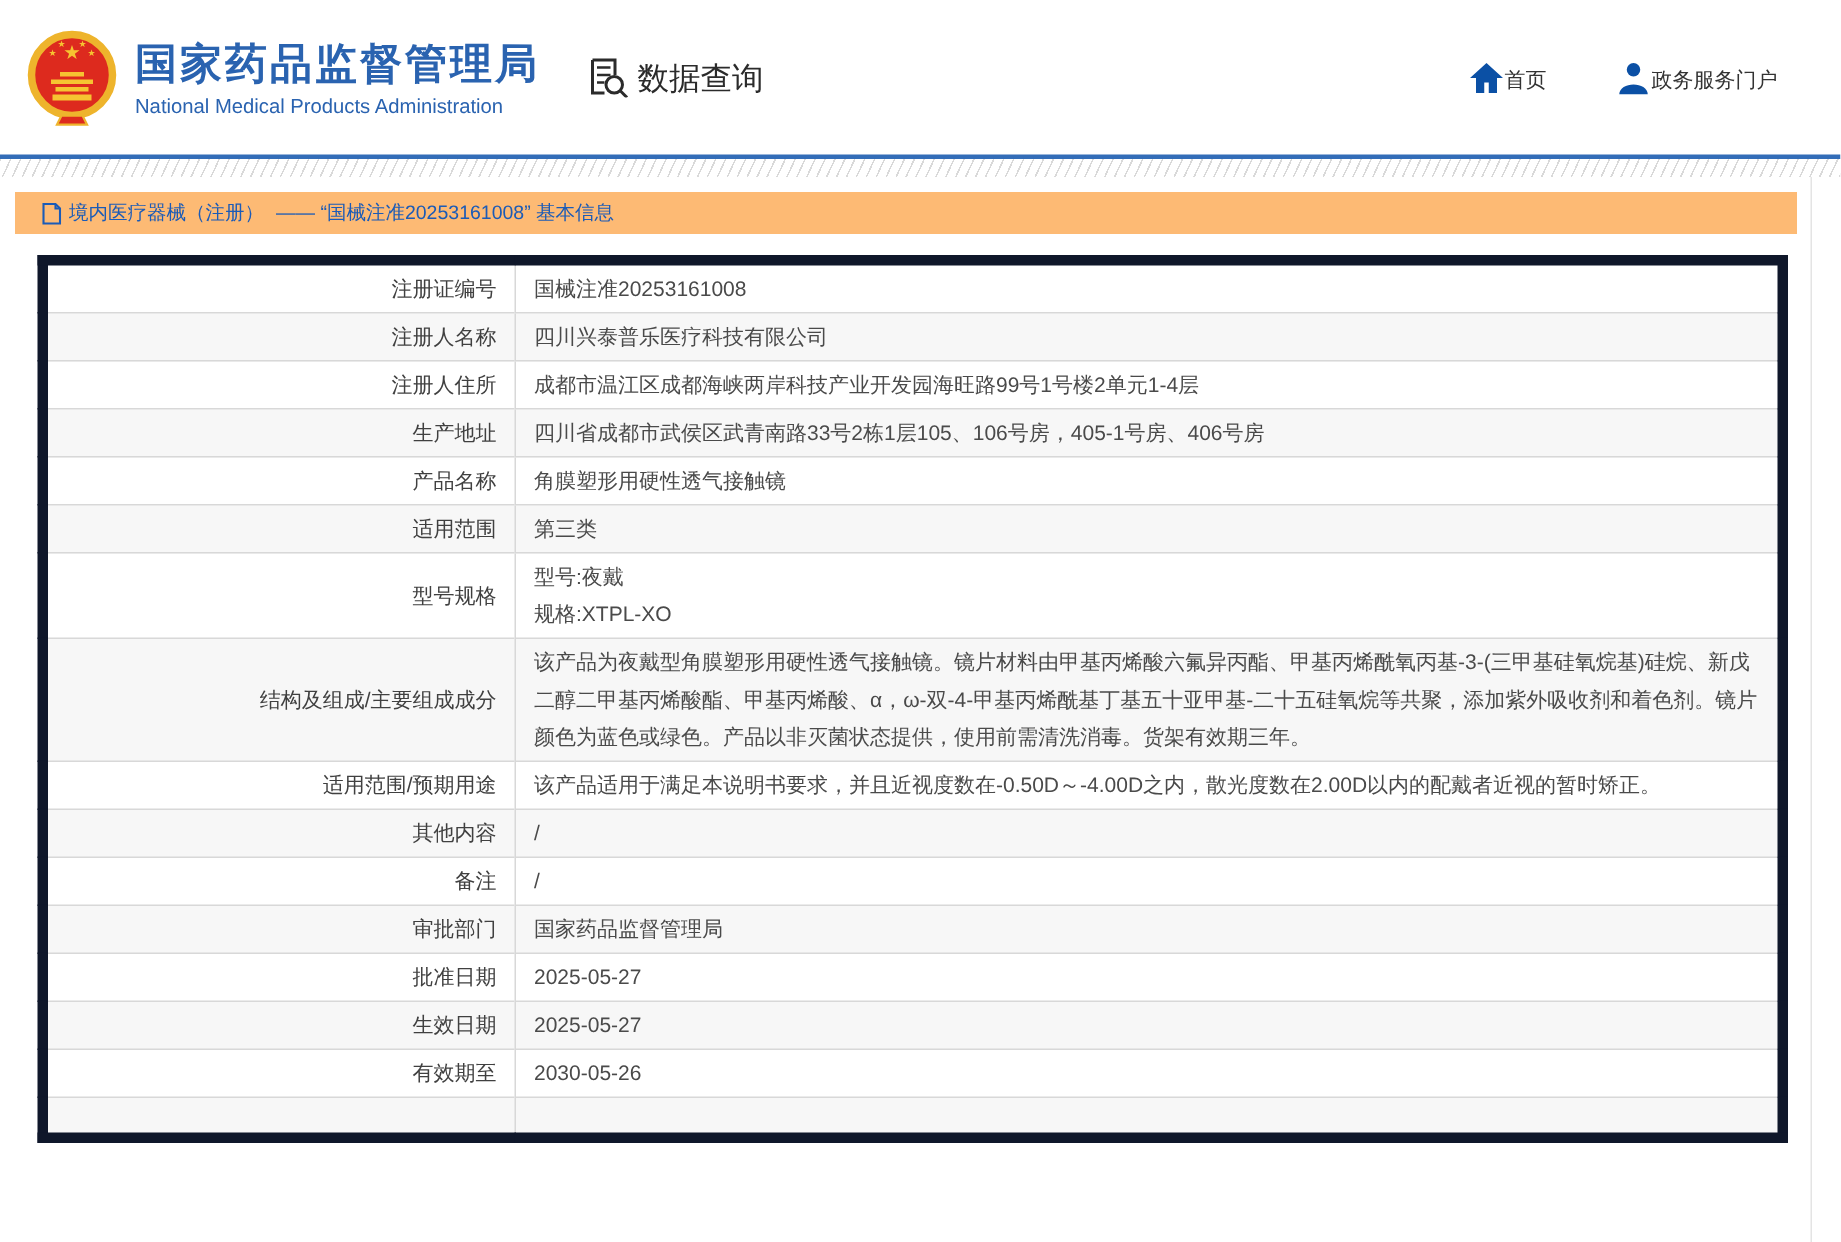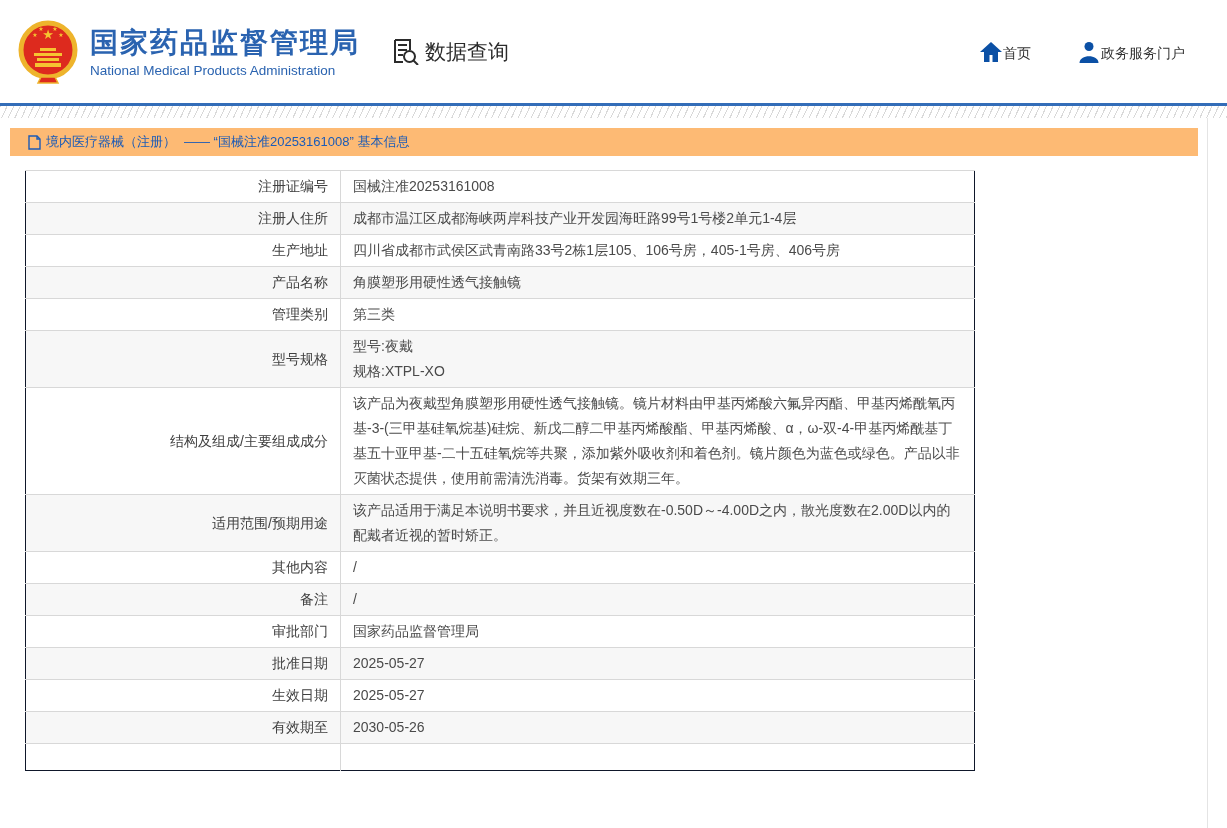--- a/index.html
+++ b/index.html
@@ -24,22 +24,22 @@
     background: repeating-linear-gradient(115deg, #d9d9d9 0 1px, transparent 1px 6px); }
 
   
   .breadcrumb-bar { margin: 10px 29px 0 10px; height: 28px; background: #fdba74;
     display: flex; align-items: center; padding-left: 18px; font-size: 13px; color: #1b5bb7; }
   .breadcrumb-bar svg { margin-right: 5px; }
   .crumb-link { color: #1b5bb7; text-decoration: none; cursor: pointer; }
   .crumb-rest { margin-left: 8px; color: #1b5bb7; }
 
   
-  .reg-table { margin: 14px 0 13px 25px; width: 950px; border-collapse: collapse;
-    border: 1px solid #0f172a; table-layout: fixed; }
+  .reg-table { margin: 14px 0 13px 25px; width: 1167px; border-collapse: collapse;
+    border: 7px solid #0f172a; table-layout: fixed; }
   .reg-table tr:nth-child(even) { background: #f7f7f7; }
   .reg-table td { border-top: 1px solid #d8d8d8; font-size: 14px; vertical-align: middle; }
   .cell { height: 27px; line-height: 25px; padding: 3px 12px; }
   td.label { width: 315px; text-align: right; color: #404040; border-right: 1px solid #d8d8d8; }
   td.value { color: #4a4a4a; white-space: pre-line; }
 
   .scroll-edge { position: absolute; left: 1207px; top: 118px; bottom: 0; width: 1px; background: #e4e4e4; }
 </style>
 </head>
 <body>
@@ -108,33 +108,37 @@
     <span class="crumb-rest">—— “国械注准20253161008” 基本信息</span>
   </div>
 
   <table class="reg-table">
     <tbody>
         <tr>
           <td class="cell label">注册证编号</td>
           <td class="cell value">国械注准20253161008</td>
         </tr>
         <tr>
+          <td class="cell label">注册人名称</td>
+          <td class="cell value">四川兴泰普乐医疗科技有限公司</td>
+        </tr>
+        <tr>
           <td class="cell label">注册人住所</td>
           <td class="cell value">成都市温江区成都海峡两岸科技产业开发园海旺路99号1号楼2单元1-4层</td>
         </tr>
         <tr>
           <td class="cell label">生产地址</td>
           <td class="cell value">四川省成都市武侯区武青南路33号2栋1层105、106号房，405-1号房、406号房</td>
         </tr>
         <tr>
           <td class="cell label">产品名称</td>
           <td class="cell value">角膜塑形用硬性透气接触镜</td>
         </tr>
         <tr>
-          <td class="cell label">管理类别</td>
+          <td class="cell label">适用范围</td>
           <td class="cell value">第三类</td>
         </tr>
         <tr>
           <td class="cell label">型号规格</td>
           <td class="cell value">型号:夜戴
 规格:XTPL-XO</td>
         </tr>
         <tr>
           <td class="cell label">结构及组成/主要组成成分</td>
           <td class="cell value">该产品为夜戴型角膜塑形用硬性透气接触镜。镜片材料由甲基丙烯酸六氟异丙酯、甲基丙烯酰氧丙基-3-(三甲基硅氧烷基)硅烷、新戊二醇二甲基丙烯酸酯、甲基丙烯酸、α，ω-双-4-甲基丙烯酰基丁基五十亚甲基-二十五硅氧烷等共聚，添加紫外吸收剂和着色剂。镜片颜色为蓝色或绿色。产品以非灭菌状态提供，使用前需清洗消毒。货架有效期三年。</td>

